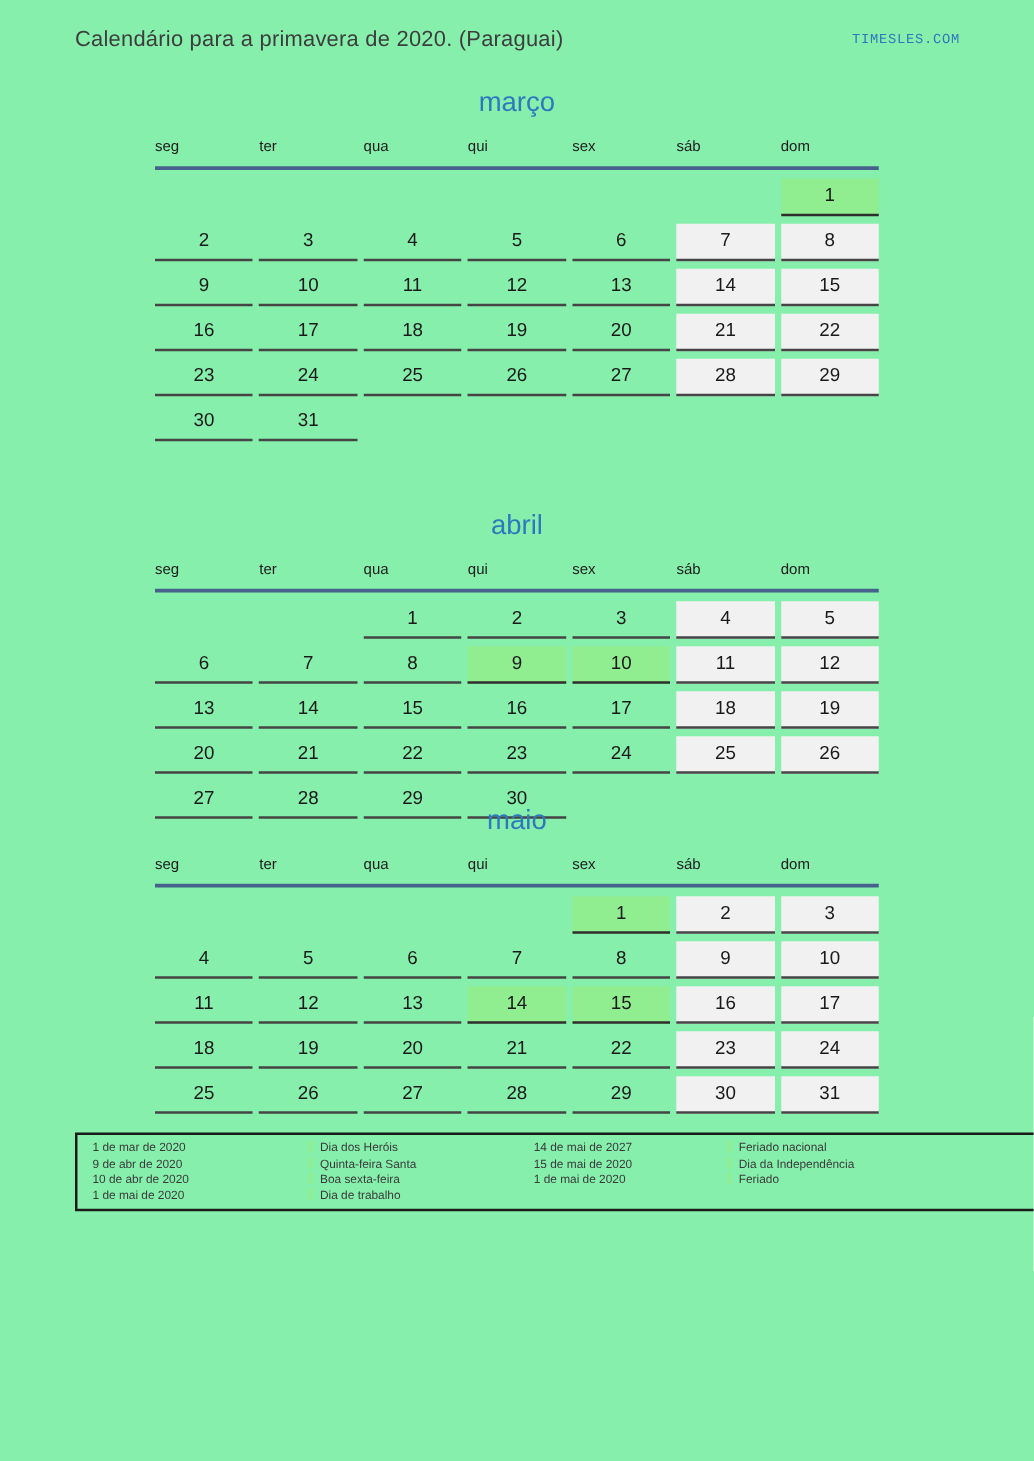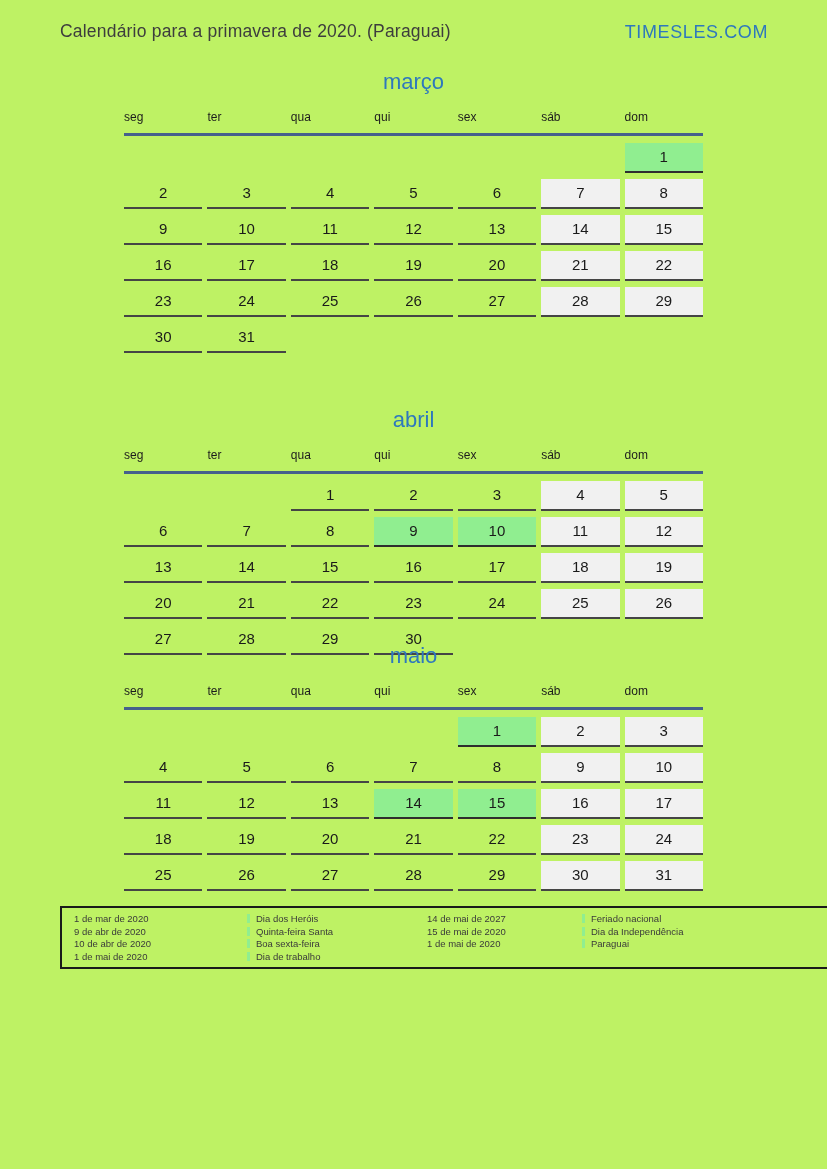--- a/index.html
+++ b/index.html
@@ -1,26 +1,26 @@
 <!DOCTYPE html>
 <html><head>
 <meta charset="utf-8">
 <style>
   html,body { margin:0; padding:0; background:#ffffff; }
   .page {
-    position:relative; width:827px; height:1169px; background:#bef264;
+    position:relative; width:827px; height:1169px; background:#86efac;
     font-family:"Liberation Sans","DejaVu Sans",sans-serif; overflow:hidden;
   }
 
   
   .topbar { position:absolute; left:60px; top:19px; width:708px;
             display:flex; justify-content:space-between; align-items:flex-start; }
   .page-title { font-size:17.5px; line-height:24px; color:#3d3d3d; letter-spacing:.2px; }
-  .site-link { font-size:18px; line-height:16px; color:#2e78bd; margin-top:5px;
-               text-decoration:none; letter-spacing:.6px; cursor:pointer; }
+  .site-link { font-size:11px; line-height:16px; color:#2e78bd; margin-top:5px;
+               text-decoration:none; letter-spacing:.6px; cursor:pointer;font-family:Liberation Mono, monospace; }
 
   
   .month { position:absolute; left:124px; width:579px; }
   .month.m0 { top:70px; }
   .month.m1 { top:376px;margin-top:32px; }
   .month.m2 { top:644px; }
   .month-title { text-align:center; font-size:22px; line-height:24px; color:#2e78bd; }
   .weekdays { display:grid; grid-template-columns:repeat(7,1fr); column-gap:5px; margin-top:15px; }
   .weekdays .wd { font-size:12px; line-height:16px; color:#1c1c1c; }
   .rule { height:3px; background:#45618c; margin-top:8px; }
@@ -258,17 +258,17 @@
         <div class="legend-line"><span class="bar"></span><span>Dia de trabalho</span></div>
       </div>
       <div class="legend-col">
         <div class="legend-line">14 de mai de 2027</div>
         <div class="legend-line">15 de mai de 2020</div>
         <div class="legend-line">1 de mai de 2020</div>
       </div>
       <div class="legend-col">
         <div class="legend-line"><span class="bar"></span><span>Feriado nacional</span></div>
         <div class="legend-line"><span class="bar"></span><span>Dia da Independência</span></div>
-        <div class="legend-line"><span class="bar"></span><span>Paraguai</span></div>
+        <div class="legend-line"><span class="bar"></span><span>Feriado</span></div>
       </div>
     </div>
 
 </div>
 
 </body></html>

